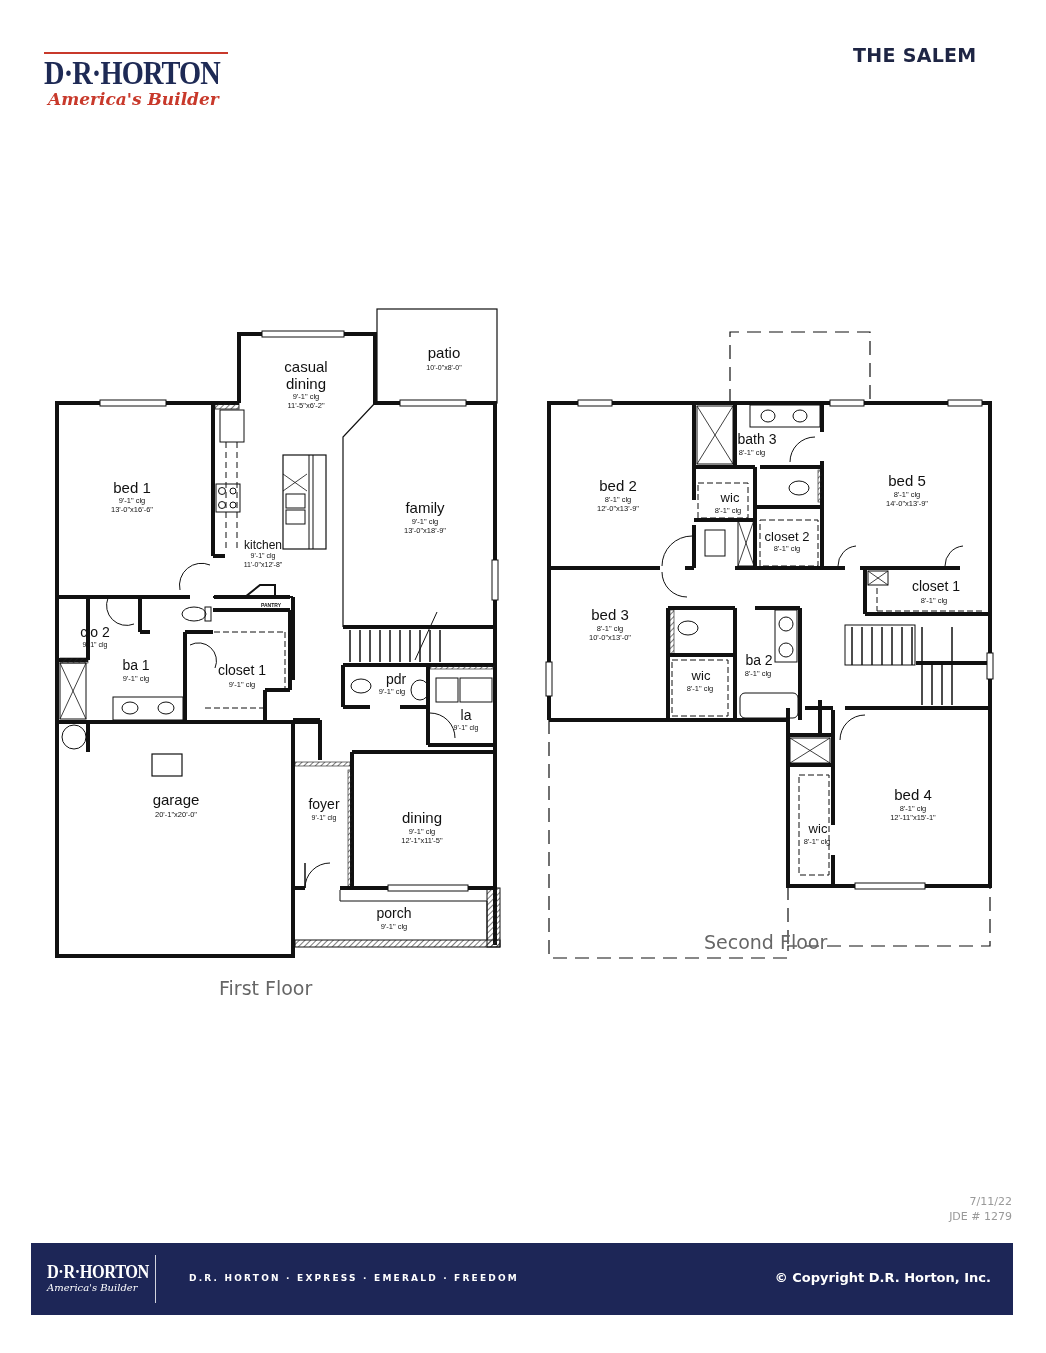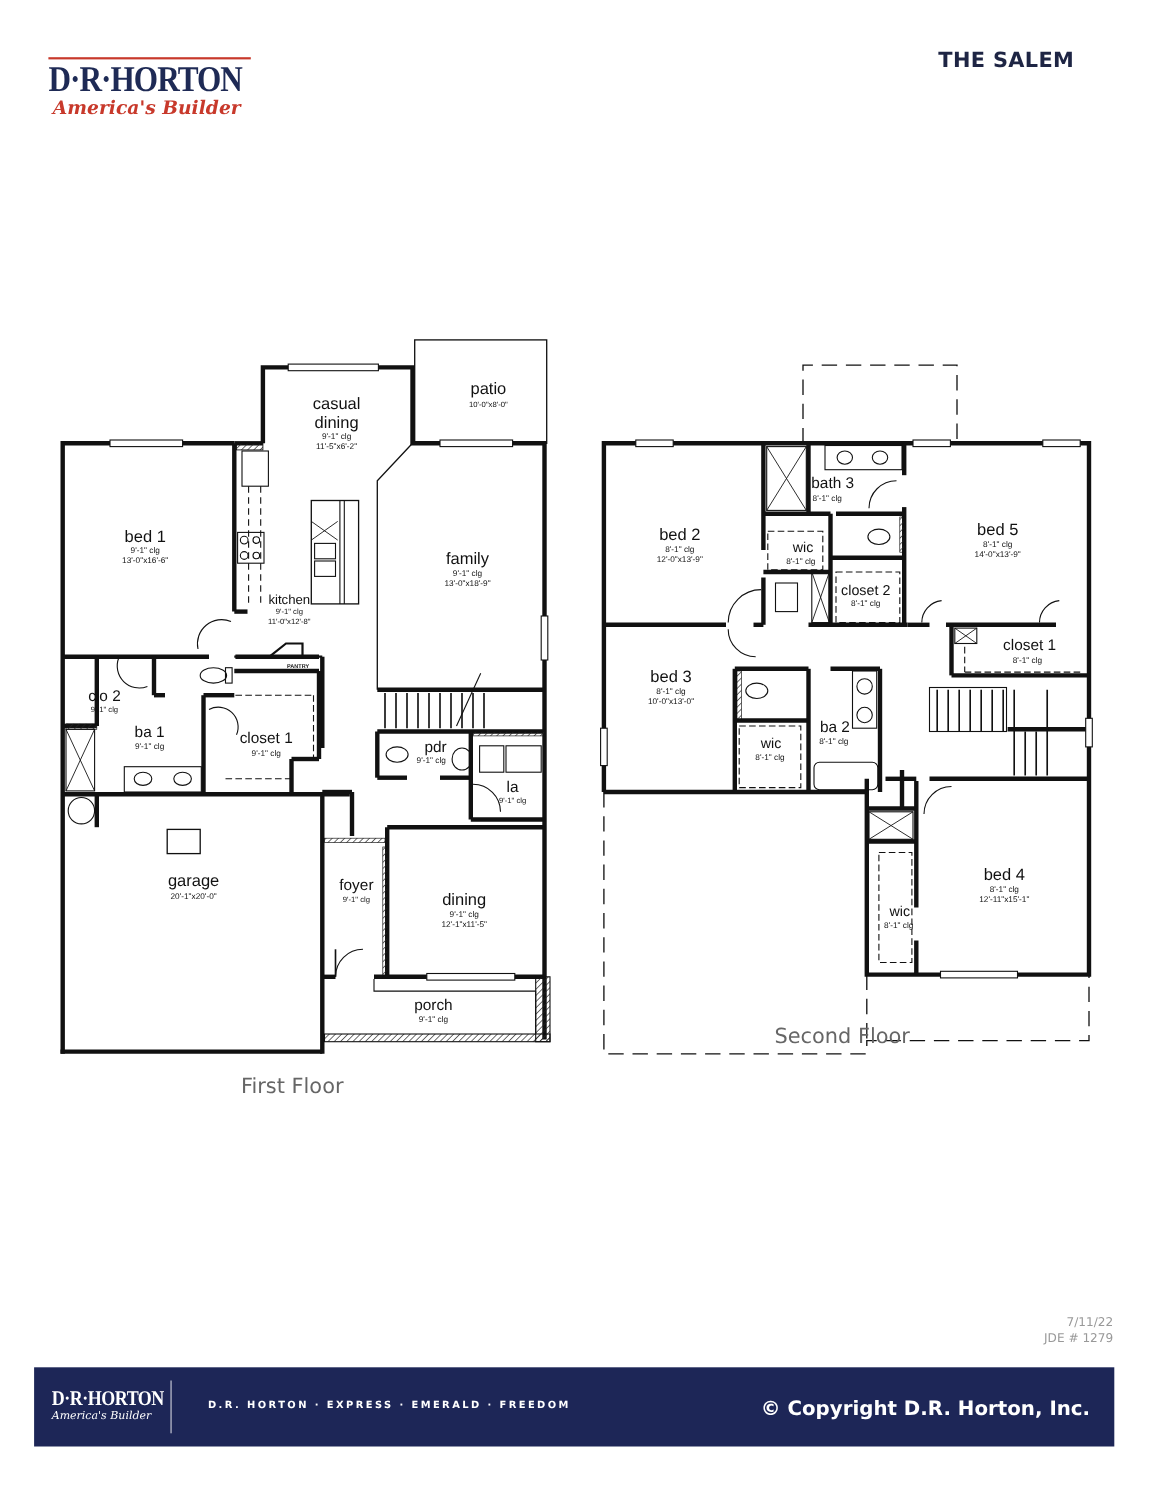--- a/index.html
+++ b/index.html
@@ -11,21 +11,21 @@
   .plan-title{position:absolute;left:853px;top:44px;font-family:"DejaVu Sans",sans-serif;font-weight:bold;font-size:19px;color:#1e2544;letter-spacing:0.3px;}
   svg.plan{position:absolute;left:0;top:0;}
   .floor-label{position:absolute;font-family:"DejaVu Sans",sans-serif;font-size:19px;color:#666;}
   .meta{position:absolute;right:34px;top:1194px;text-align:right;font-family:"DejaVu Sans",sans-serif;font-size:11px;color:#999;line-height:15px;}
   .footer{position:absolute;left:31px;top:1243px;width:982px;height:72px;background:#1d2657;}
   .footer .flogo{position:absolute;left:16px;top:20px;color:#fff;}
   .footer .flogo .b{font-family:"Liberation Serif",serif;font-weight:bold;font-size:19px;letter-spacing:-0.5px;line-height:18px;transform:scaleX(0.86);transform-origin:left;}
   .footer .flogo .t{font-family:"DejaVu Serif",serif;font-style:italic;font-size:10px;line-height:13px;}
   .footer .divider{position:absolute;left:124px;top:12px;width:1px;height:48px;background:#fff;opacity:0.8;}
   .footer .brands{position:absolute;left:138px;top:30px;font-family:"DejaVu Sans",sans-serif;font-weight:bold;font-size:9px;letter-spacing:2.2px;color:#fff;margin-left:20px;}
-  .footer .copy{position:absolute;right:22px;top:27px;font-family:"DejaVu Sans",sans-serif;font-weight:bold;font-size:18px;color:#fff;}
+  .footer .copy{position:absolute;right:22px;top:27px;font-family:"DejaVu Sans",sans-serif;font-weight:bold;font-size:13px;color:#fff;}
   .rl{font-family:"Liberation Sans",sans-serif;fill:#111;}
 </style>
 </head>
 <body>
 
 <div class="logo">
   <div class="bar"></div>
   <div class="brand">D·R·HORTON</div>
   <div class="tag">America's Builder</div>
 </div>

